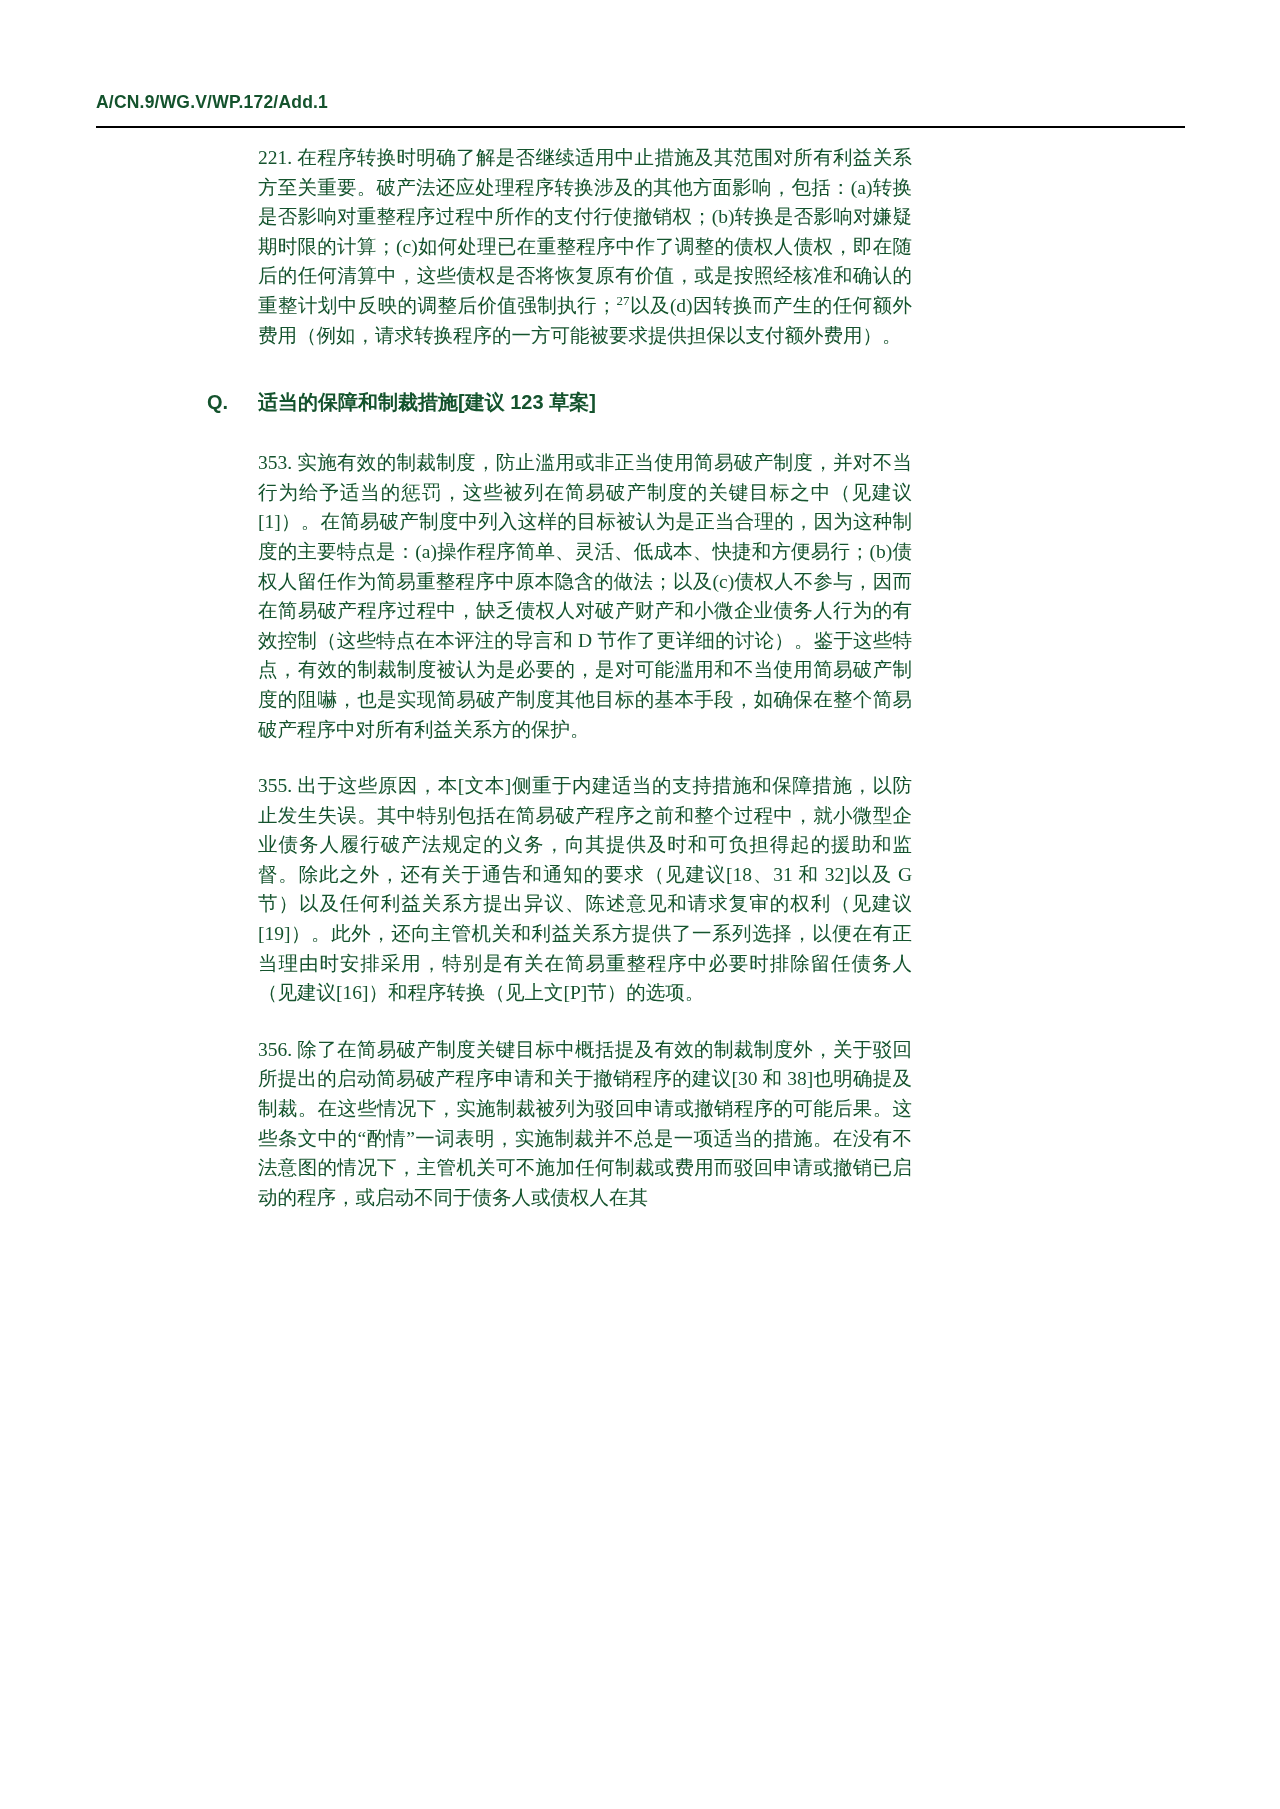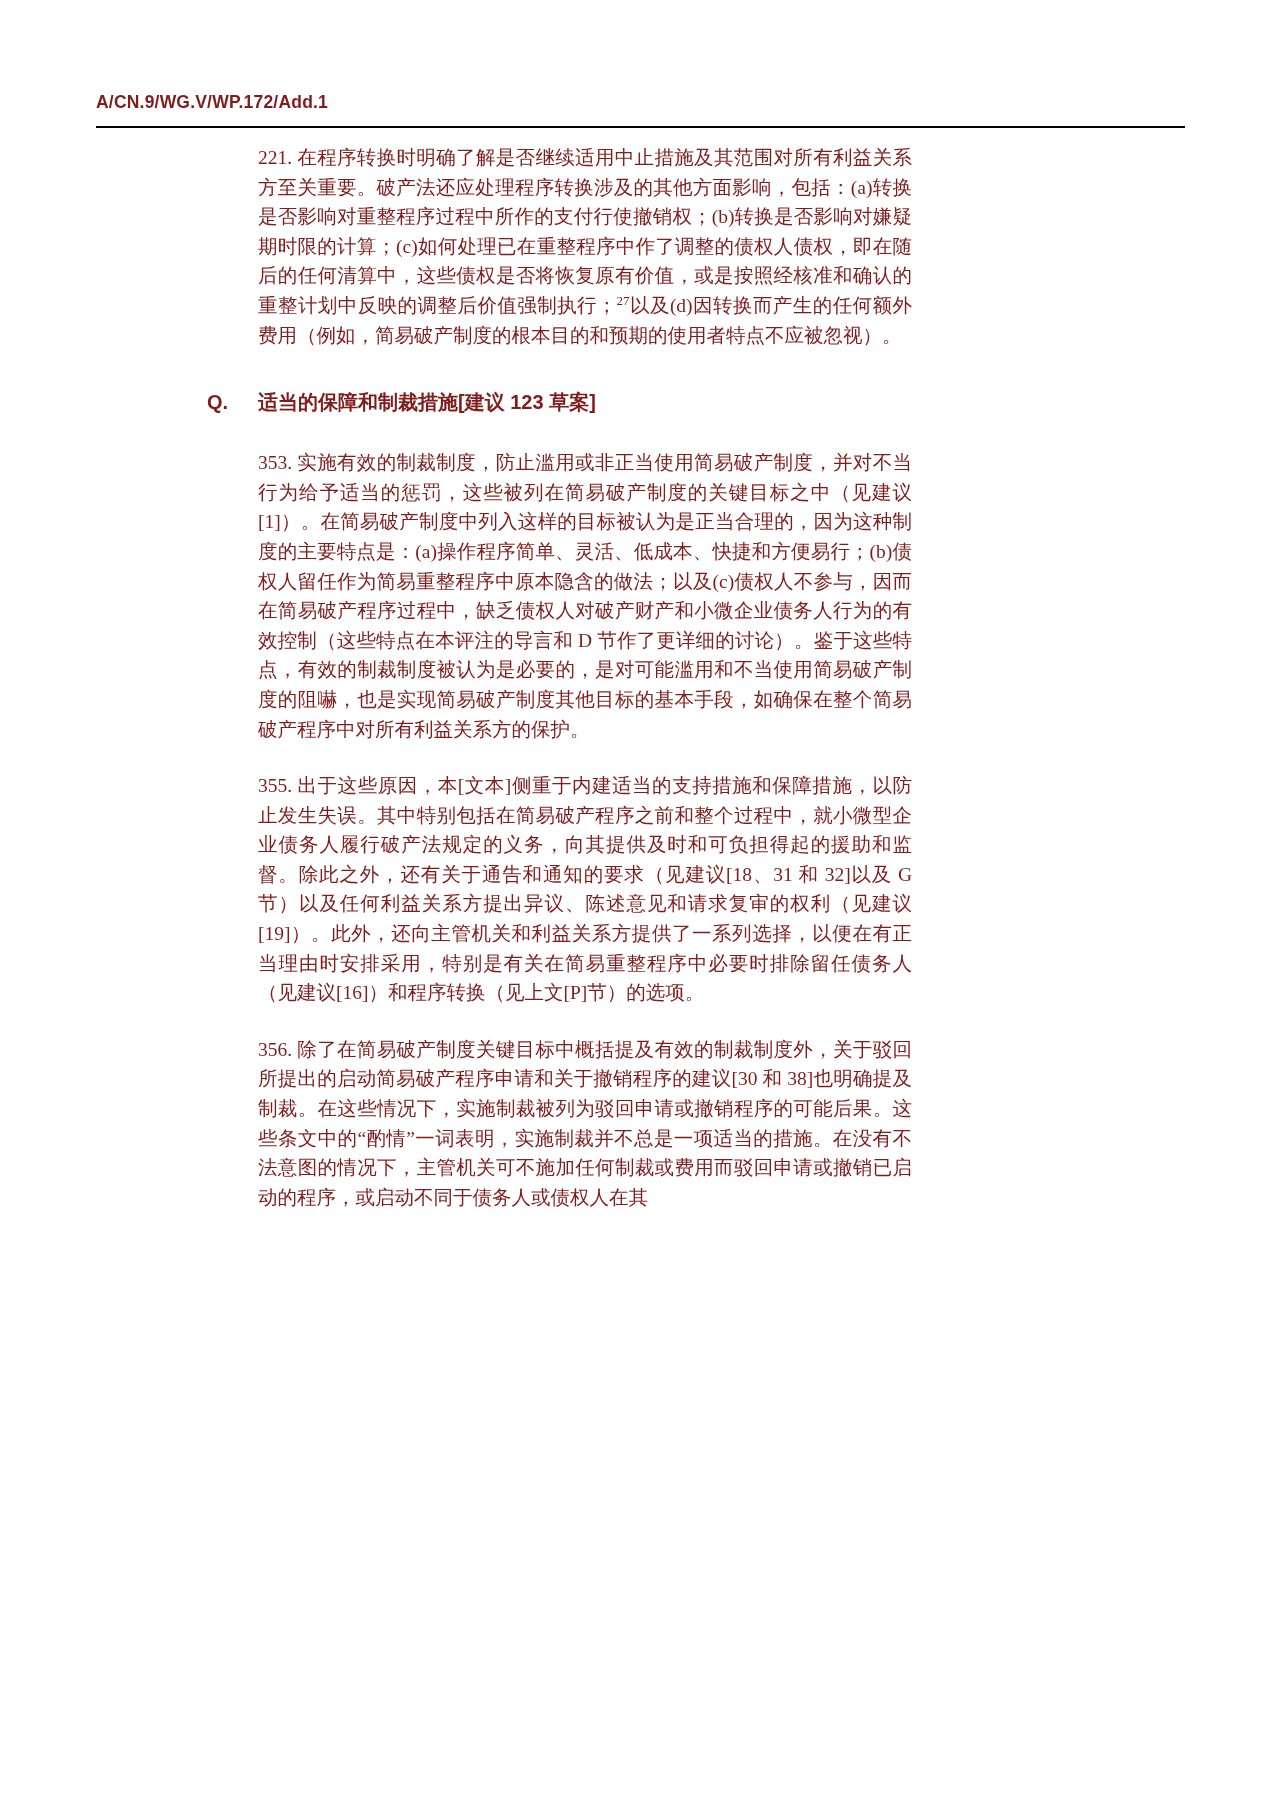--- a/index.html
+++ b/index.html
@@ -5,21 +5,21 @@
   html, body {
     margin: 0;
     padding: 0;
     background: #ffffff;
   }
   .page {
     position: relative;
     width: 1280px;
     height: 1544px;
     background: #ffffff;
-    color: #7f1d1d;
+    color: #14532d;
     font-family: "Liberation Serif", "DejaVu Serif", serif;
     overflow: hidden;
   }
   .doc-symbol {
     position: absolute;
     left: 96px;
     top: 92px;
     font-family: "Liberation Sans", "DejaVu Sans", sans-serif;
     font-weight: bold;
     font-size: 17.5px;
@@ -105,21 +105,21 @@
 <body>
 
 <div class="page">
 
   <div class="doc-symbol">A/CN.9/WG.V/WP.172/Add.1</div>
 
   <div class="header-rule"></div>
 
   <div class="body-col">
 
-    <p><span>221. 在程序转换时明确了解是否继续适用中止措施及其范围对所有利益关系方至关重要。破产法还应处理程序转换涉及的其他方面影响，包括：(a)转换是否影响对重整程序过程中所作的支付行使撤销权；(b)转换是否影响对嫌疑期时限的计算；(c)如何处理已在重整程序中作了调整的债权人债权，即在随后的任何清算中，这些债权是否将恢复原有价值，或是按照经核准和确认的重整计划中反映的调整后价值强制执行；</span><sup class="fnref">27</sup><span>以及(d)因转换而产生的任何额外费用（例如，简易破产制度的根本目的和预期的使用者特点不应被忽视）。</span></p>
+    <p><span>221. 在程序转换时明确了解是否继续适用中止措施及其范围对所有利益关系方至关重要。破产法还应处理程序转换涉及的其他方面影响，包括：(a)转换是否影响对重整程序过程中所作的支付行使撤销权；(b)转换是否影响对嫌疑期时限的计算；(c)如何处理已在重整程序中作了调整的债权人债权，即在随后的任何清算中，这些债权是否将恢复原有价值，或是按照经核准和确认的重整计划中反映的调整后价值强制执行；</span><sup class="fnref">27</sup><span>以及(d)因转换而产生的任何额外费用（例如，请求转换程序的一方可能被要求提供担保以支付额外费用）。</span></p>
 
     <div class="section-heading">
       <span class="label">Q.</span>
       <span class="title">适当的保障和制裁措施[建议 123 草案]</span>
     </div>
 
     <p>353. 实施有效的制裁制度，防止滥用或非正当使用简易破产制度，并对不当行为给予适当的惩罚，这些被列在简易破产制度的关键目标之中（见建议[1]）。在简易破产制度中列入这样的目标被认为是正当合理的，因为这种制度的主要特点是：(a)操作程序简单、灵活、低成本、快捷和方便易行；(b)债权人留任作为简易重整程序中原本隐含的做法；以及(c)债权人不参与，因而在简易破产程序过程中，缺乏债权人对破产财产和小微企业债务人行为的有效控制（这些特点在本评注的导言和 D 节作了更详细的讨论）。鉴于这些特点，有效的制裁制度被认为是必要的，是对可能滥用和不当使用简易破产制度的阻嚇，也是实现简易破产制度其他目标的基本手段，如确保在整个简易破产程序中对所有利益关系方的保护。</p>
 
 
     <p>355. 出于这些原因，本[文本]侧重于内建适当的支持措施和保障措施，以防止发生失误。其中特别包括在简易破产程序之前和整个过程中，就小微型企业债务人履行破产法规定的义务，向其提供及时和可负担得起的援助和监督。除此之外，还有关于通告和通知的要求（见建议[18、31 和 32]以及 G 节）以及任何利益关系方提出异议、陈述意见和请求复审的权利（见建议[19]）。此外，还向主管机关和利益关系方提供了一系列选择，以便在有正当理由时安排采用，特别是有关在简易重整程序中必要时排除留任债务人（见建议[16]）和程序转换（见上文[P]节）的选项。</p>

